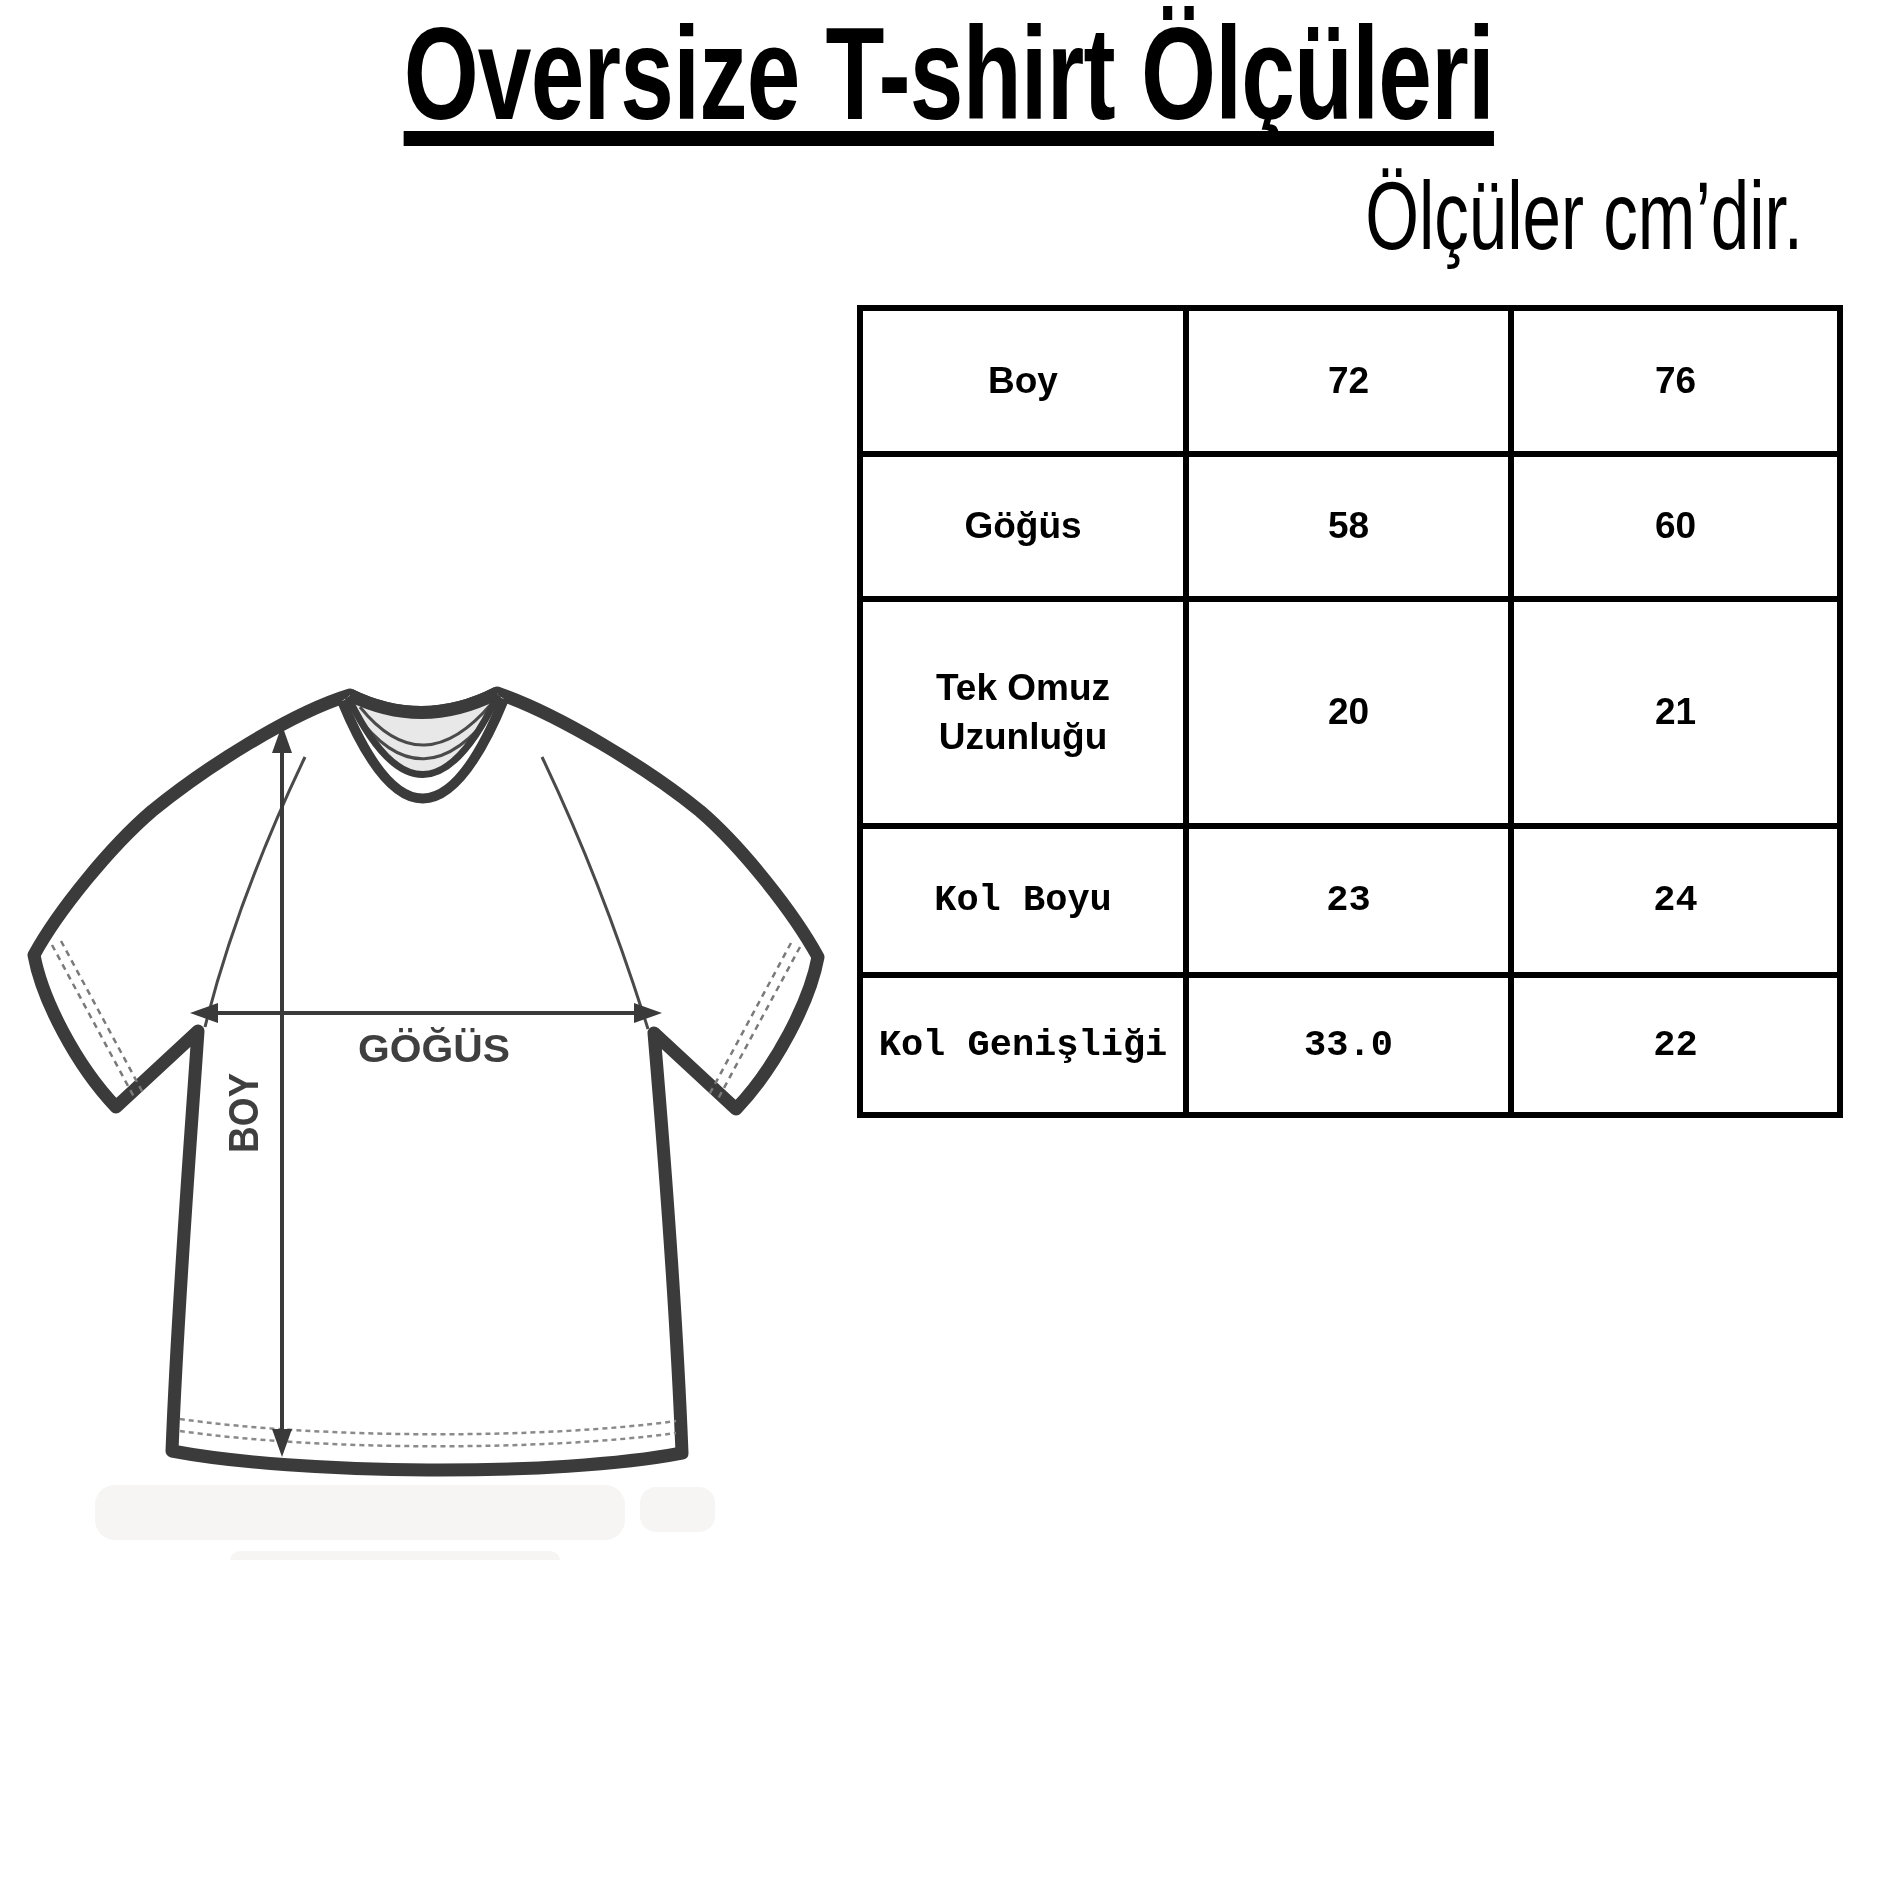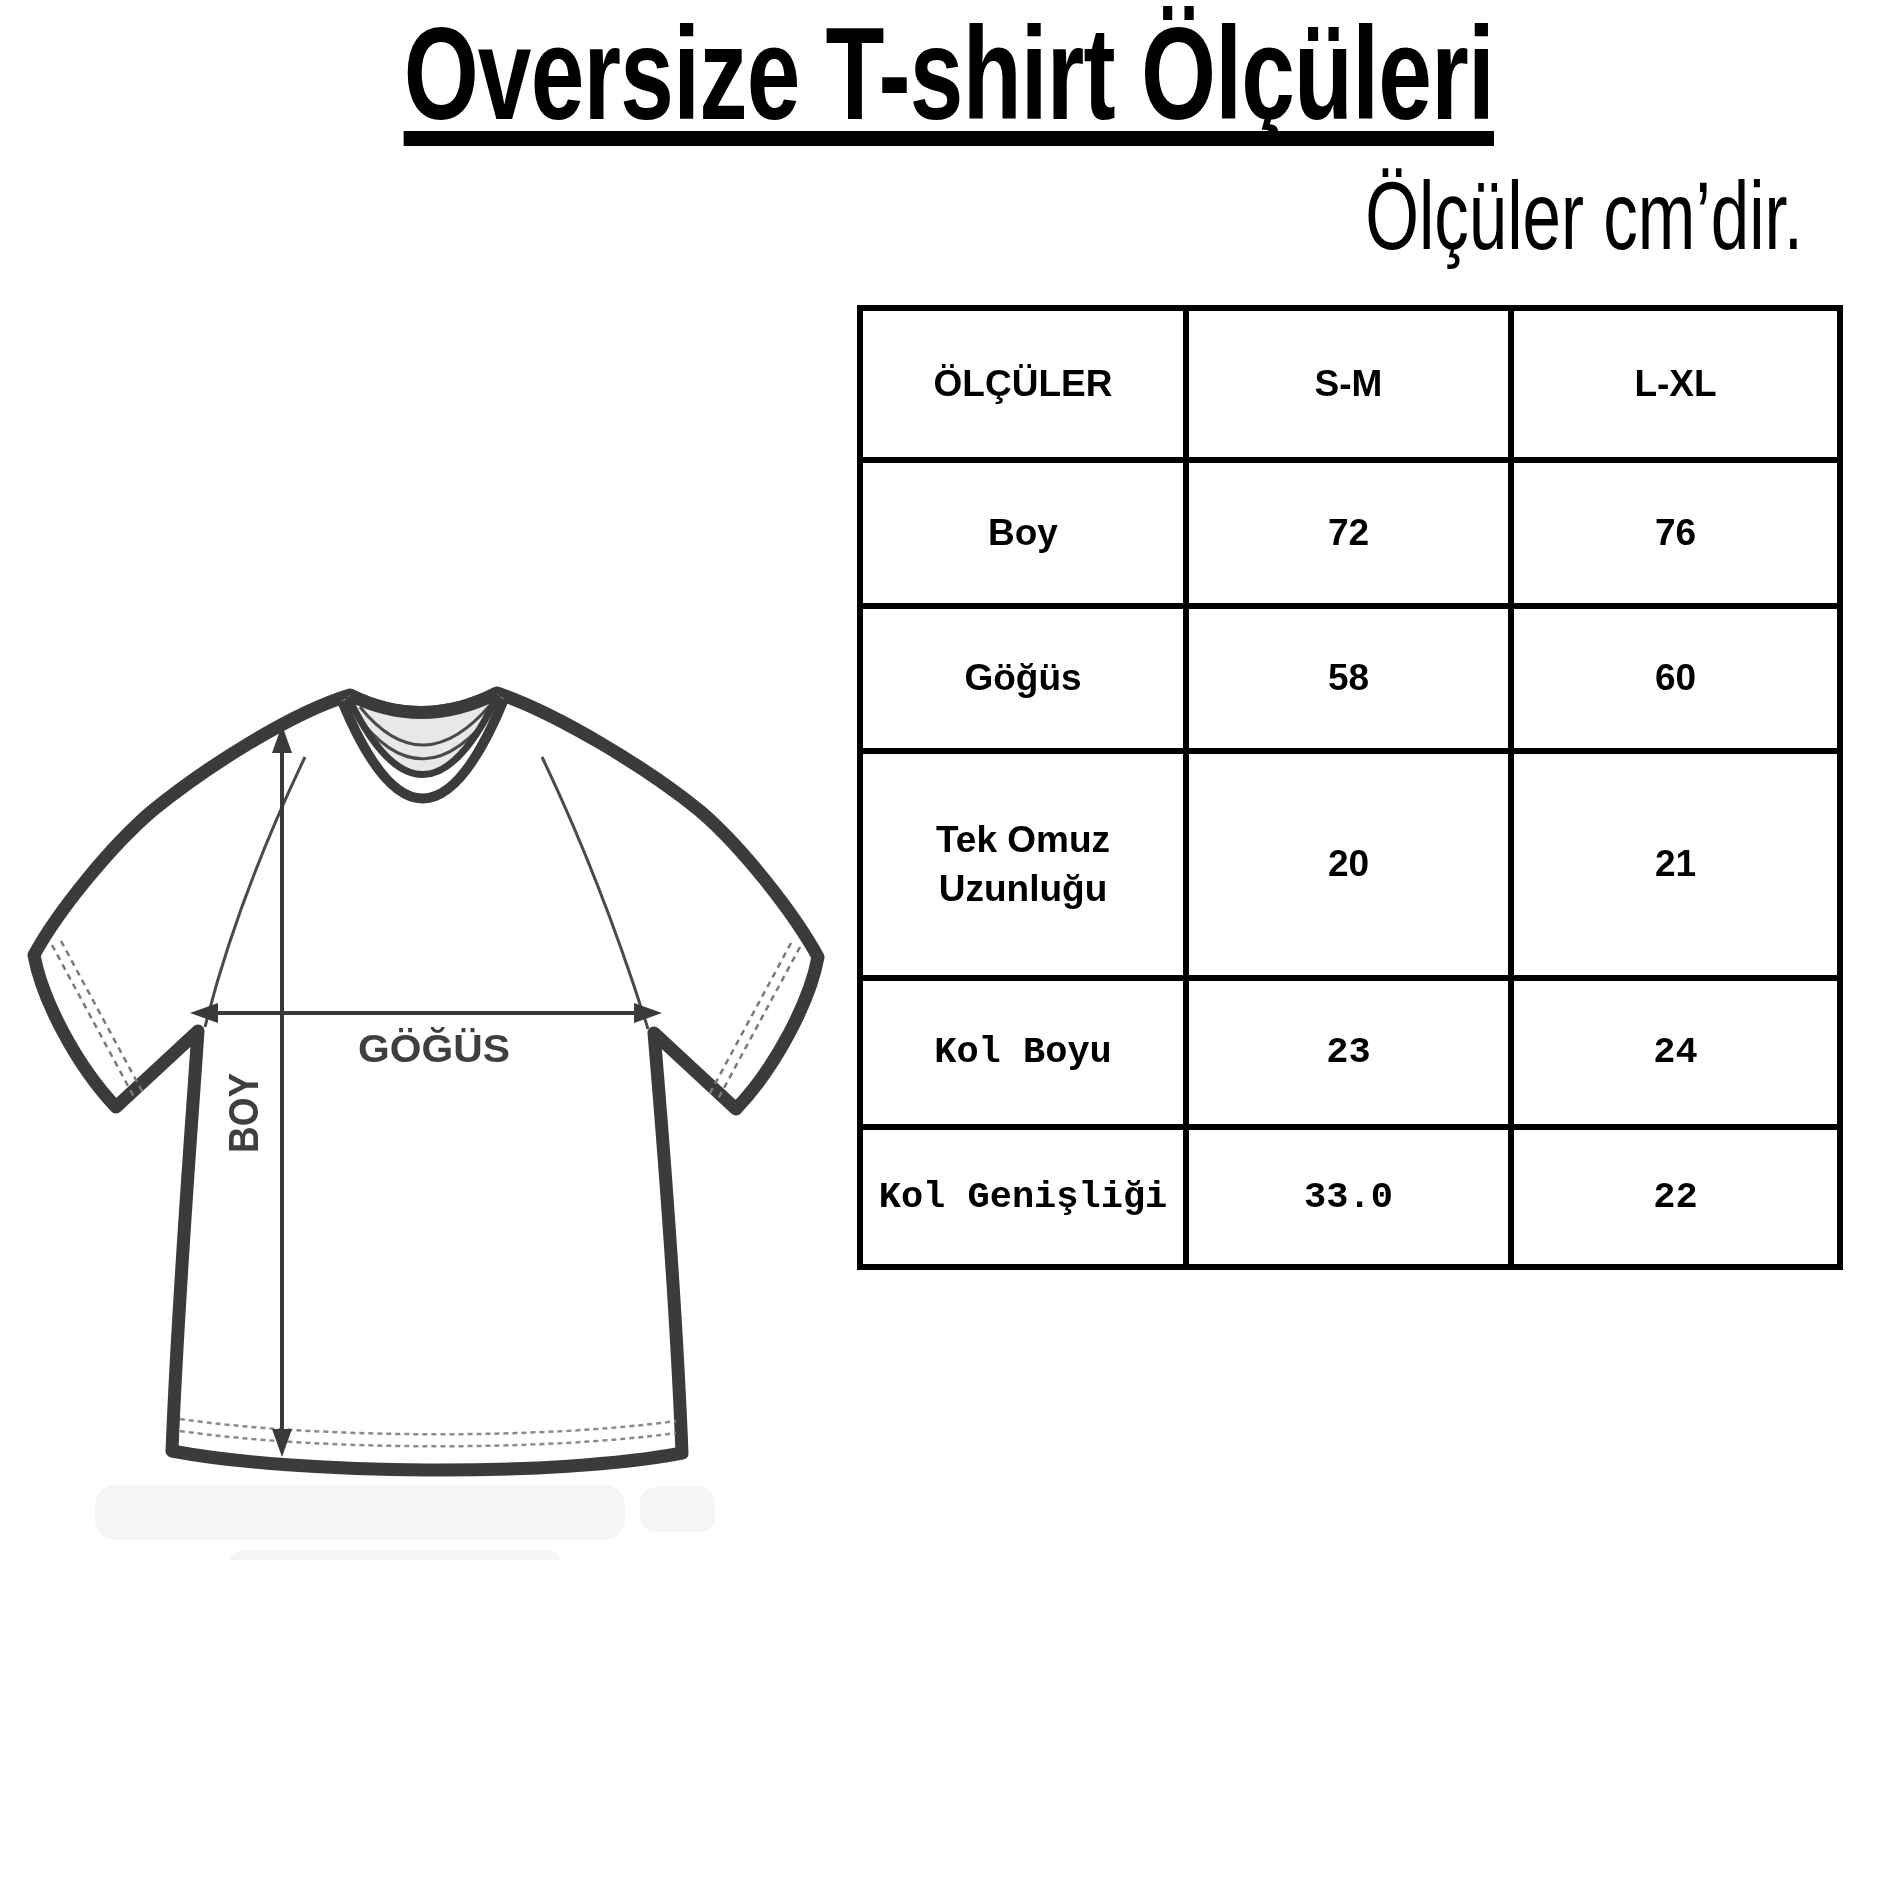--- a/index.html
+++ b/index.html
@@ -103,25 +103,20 @@
   <text x="434" y="517" text-anchor="middle" font-family="Liberation Sans, sans-serif" font-size="38" font-weight="bold" fill="#3f3f3f" textLength="152" lengthAdjust="spacingAndGlyphs">GÖĞÜS</text>
 </svg>
 
 <table class="size-table">
   <colgroup>
       <col style="width:326px">
       <col style="width:325px">
       <col style="width:329px">
     </colgroup>
   <tbody>
-    <tr class="rh-hdr">
-      <th>ÖLÇÜLER</th>
-      <th>S-M</th>
-      <th>L-XL</th>
-    </tr>
     <tr class="rh-s1">
       <td>Boy</td>
       <td>72</td>
       <td>76</td>
     </tr>
     <tr class="rh-s2">
       <td>Göğüs</td>
       <td>58</td>
       <td>60</td>
     </tr>

